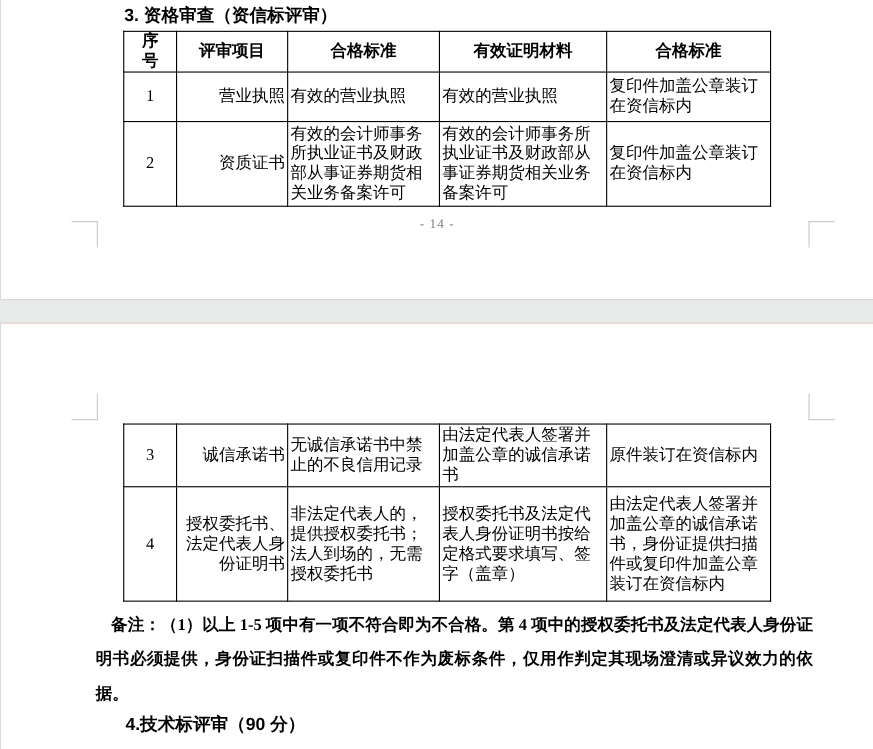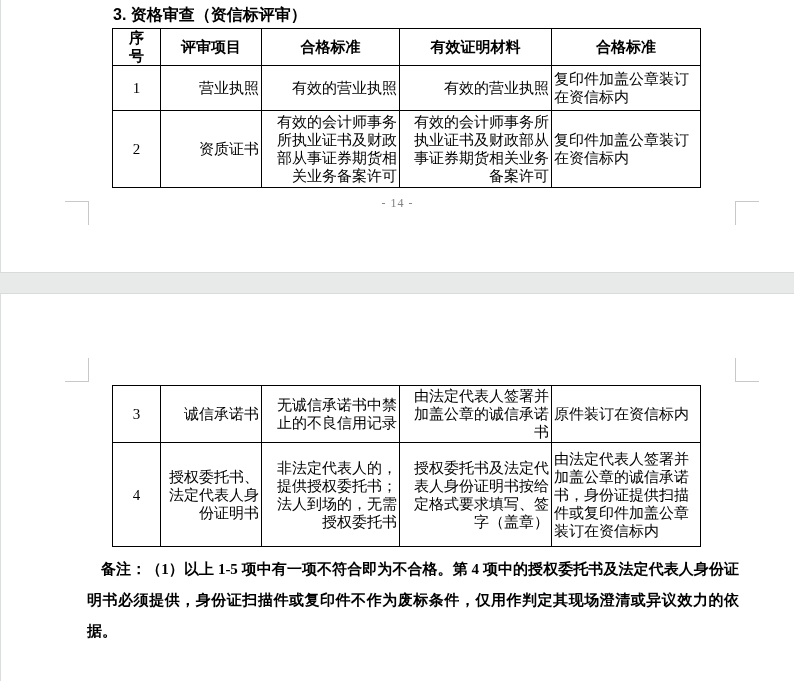--- a/index.html
+++ b/index.html
@@ -25,21 +25,21 @@
   .qtable th{font-weight:bold;text-align:center;padding:0;}
   .th-no{white-space:pre-line;}
   col.c1{width:48px;}col.c2{width:101px;}col.c3{width:138px;}col.c4{width:152px;}col.c5{width:149px;}
   .hrow th{height:36px;}
   tr.r1 td{height:44px;}
   tr.r2 td{height:76px;}
   tr.r3 td{height:56px;}
   tr.r4 td{height:103px;}
   td.no{text-align:center;}
   td.item{text-align:right;padding-left:3px;}
-  td.std,td.proof{text-align:right;}
+  td.std,td.proof{text-align:left;}
   td.note{}
 
   .footer{position:absolute;left:0;top:196px;width:100%;text-align:center;
           color:#808080;font-size:12px;letter-spacing:1px;}
 
   .corner{position:absolute;width:24px;height:24px;box-sizing:border-box;}
   .corner.bl{left:64px;top:201px;border-top:1px solid #c8c8c8;border-right:1px solid #c8c8c8;}
   .corner.br{left:734px;top:201px;border-top:1px solid #c8c8c8;border-left:1px solid #c8c8c8;}
   .corner.tl{left:64px;top:64px;border-bottom:1px solid #c8c8c8;border-right:1px solid #c8c8c8;}
   .corner.tr{left:734px;top:64px;border-bottom:1px solid #c8c8c8;border-left:1px solid #c8c8c8;}
@@ -122,15 +122,16 @@
           <td class="no">4</td>
           <td class="item">授权委托书、法定代表人身份证明书</td>
           <td class="std">非法定代表人的，提供授权委托书；法人到场的，无需授权委托书</td>
           <td class="proof">授权委托书及法定代表人身份证明书按给定格式要求填写、签字（盖章）</td>
           <td class="note">由法定代表人签署并加盖公章的诚信承诺书，身份证提供扫描件或复印件加盖公章装订在资信标内</td>
         </tr>
       </tbody>
     </table>
 
     <p class="remark">备注：（1）以上 1-5 项中有一项不符合即为不合格。第 4 项中的授权委托书及法定代表人身份证明书必须提供，身份证扫描件或复印件不作为废标条件，仅用作判定其现场澄清或异议效力的依据。</p>
+    <h3 class="sec-title title4">4.技术标评审（90 分）</h3>
   </section>
 
 </div>
 
 </body></html>

